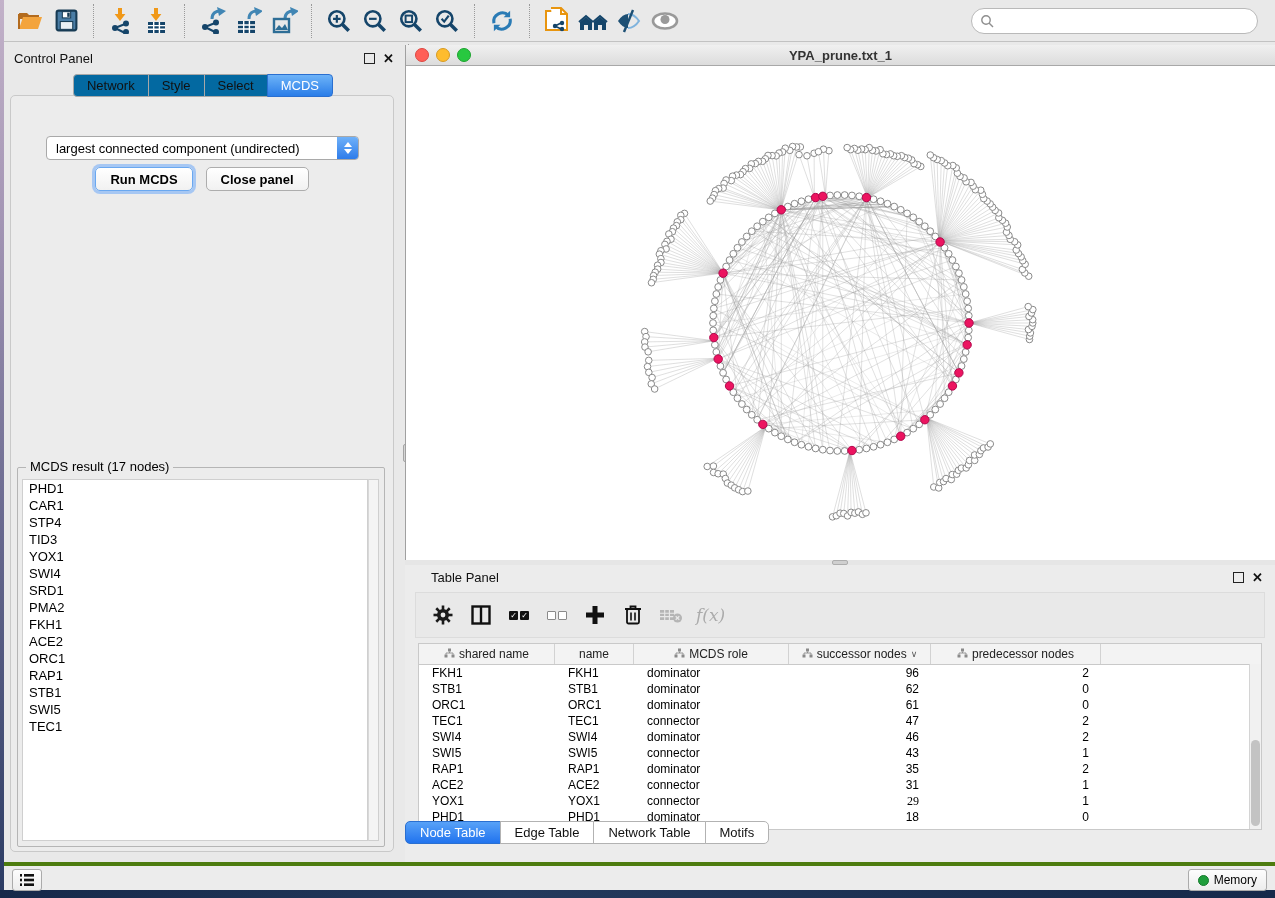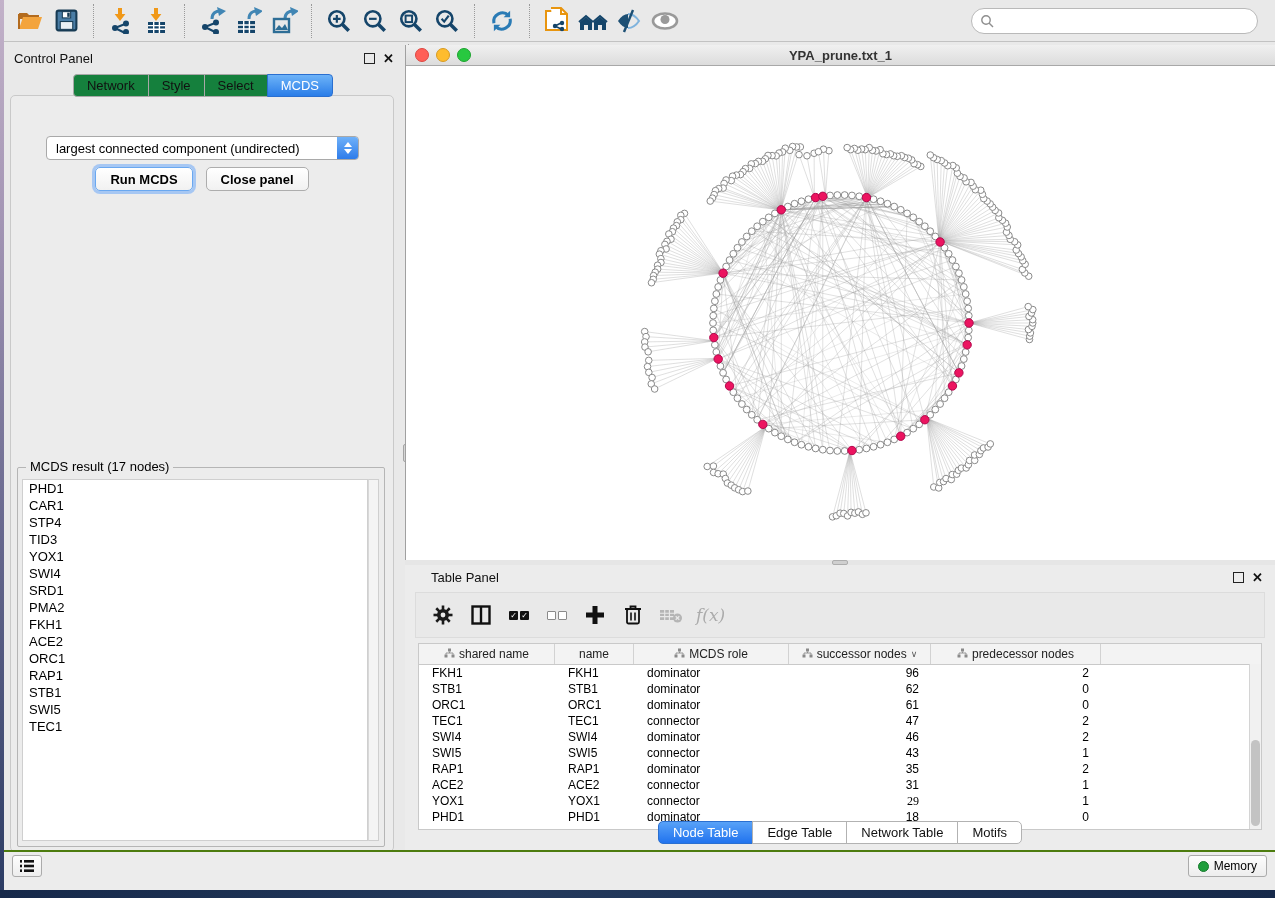--- a/index.html
+++ b/index.html
@@ -21,21 +21,21 @@
   .searchbox input{border:none;outline:none;flex:1;font-size:12px;background:transparent;height:20px;}
 
   
   .cp{position:absolute;left:0;top:44px;width:398px;height:818px;background:#e9e9e9;}
   .cp-titlerow{position:absolute;left:10px;top:4px;right:8px;height:20px;display:flex;align-items:center;}
   .panel-title{font-size:13px;color:#111;}
   .winbtns{margin-left:auto;display:flex;gap:8px;align-items:center;}
   .floatbtn{width:11px;height:11px;border:1.6px solid #222;box-sizing:border-box;}
   .closebtn{font-size:13px;font-weight:bold;color:#111;line-height:11px;}
   .cp-tabs{position:absolute;top:30px;left:0;width:100%;display:flex;justify-content:center;z-index:3;}
-  .tab{font-size:13px;padding:3px 13px;background:#15803d;border:1px solid #a8a8a8;margin-left:-1px;color:#111;}
+  .tab{font-size:13px;padding:3px 13px;background:#0369a1;border:1px solid #a8a8a8;margin-left:-1px;color:#111;}
   .tab:first-child{border-radius:4px 0 0 4px;margin-left:0;}
   .tab:last-child{border-radius:0 4px 4px 0;}
   .tab.sel{background:linear-gradient(#6db3f8,#2a7de8);color:#fff;border-color:#2a6fd0;}
   .cp-content{position:absolute;left:6px;top:51px;width:384px;height:757px;background:#ececec;
     border:1px solid #c9c9c9;border-radius:5px;box-sizing:border-box;}
   .crit-label{position:absolute;top:16px;width:100%;text-align:center;font-size:13px;color:#000;}
   .selectbox{position:absolute;left:35px;top:40px;width:313px;height:24px;background:#fff;
     border:1px solid #a9a9a9;border-radius:4px;display:flex;align-items:center;box-sizing:border-box;}
   .selectbox .val{flex:1;font-size:13px;padding-left:9px;color:#000;white-space:nowrap;overflow:hidden;}
   .stepper{width:21px;height:22px;border-radius:0 3px 3px 0;background:linear-gradient(#6fb1f9,#2e7cea);
@@ -90,29 +90,29 @@
   .thead{display:flex;height:20px;background:#f3f3f3;border-bottom:1px solid #c9c9c9;}
   .th{display:flex;align-items:center;justify-content:center;gap:4px;font-size:12px;color:#222;
     border-right:1px solid #d2d2d2;box-sizing:border-box;}
   .sortv{font-size:9px;color:#555;}
   .tr{display:flex;height:16px;align-items:center;}
   .td{font-size:12px;color:#000;box-sizing:border-box;white-space:nowrap;overflow:hidden;}
   .td.left{padding-left:13px;text-align:left;}
   .td.right{padding-right:12px;text-align:right;}
   .tscroll{position:absolute;top:20px;right:0;bottom:0;width:12px;background:#f1f1f1;border-left:1px solid #d4d4d4;box-sizing:border-box;}
   .tthumb{position:absolute;left:1px;right:1px;top:46%;height:52%;background:#c3c3c3;border-radius:5px;}
-  .tp-tabs{position:absolute;left:0;right:0;top:256px;display:flex;justify-content:center;}
+  .tp-tabs{position:absolute;left:0;right:0;top:256px;display:flex;}
   .btab{font-size:13px;padding:3px 14px;background:#fff;border:1px solid #b2b2b2;margin-left:-1px;color:#111;}
   .btab:first-child{border-radius:5px 0 0 5px;margin-left:0;}
   .btab:last-child{border-radius:0 5px 5px 0;}
   .btab.sel{background:linear-gradient(#58a2f8,#2173ee);color:#fff;border-color:#2a6fd0;}
 
   
-  .statusbar{position:absolute;left:0;bottom:0;width:100%;height:40px;background:#ececec;
-    border-top:2px solid #4d7c0f;box-sizing:border-box;}
+  .statusbar{position:absolute;left:0;bottom:0;width:100%;height:28px;background:#ececec;
+    border-top:4px solid #4d7c0f;box-sizing:border-box;}
   .sb-left{position:absolute;left:8px;top:3px;width:28px;height:20px;background:linear-gradient(#fdfdfd,#ededed);
     border:1px solid #ababab;border-radius:3px;display:flex;align-items:center;justify-content:center;}
   .sb-mem{position:absolute;right:8px;top:3px;height:20px;background:linear-gradient(#fdfdfd,#ededed);
     border:1px solid #ababab;border-radius:3px;display:flex;align-items:center;gap:5px;padding:0 9px;font-size:12px;color:#000;}
   .memdot{width:11px;height:11px;border-radius:50%;background:#1f9e3c;border:1px solid #157a2c;box-sizing:border-box;}
 </style>
 </head>
 <body>
 
 <div class="desktop-left"></div>

